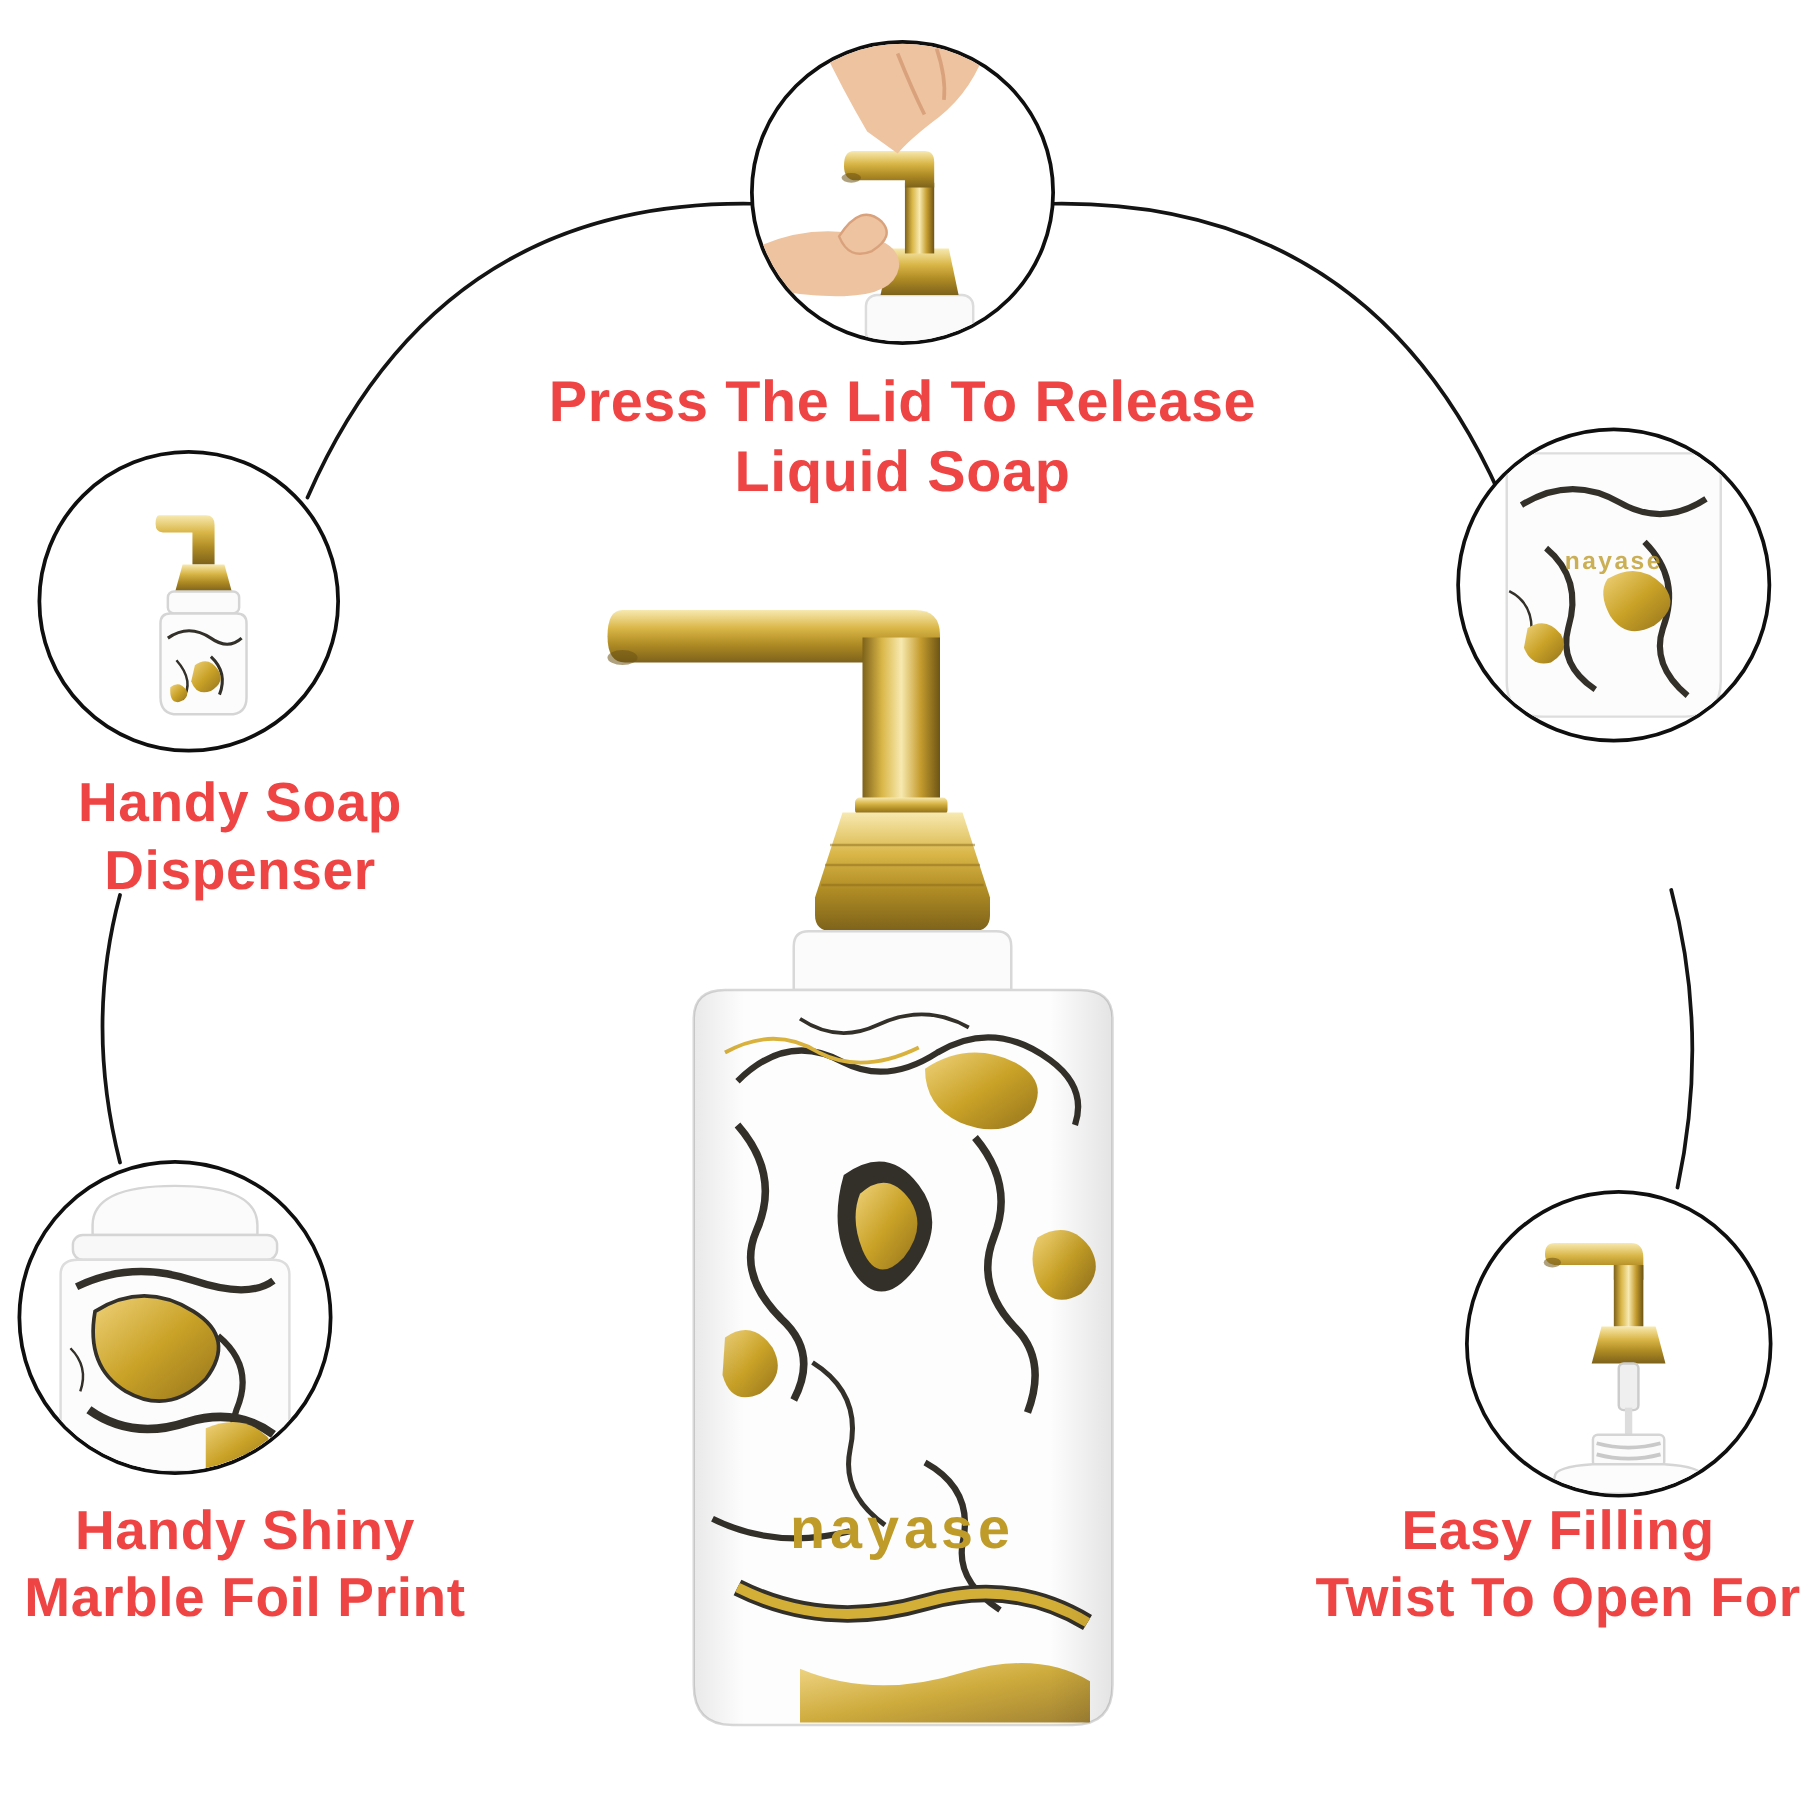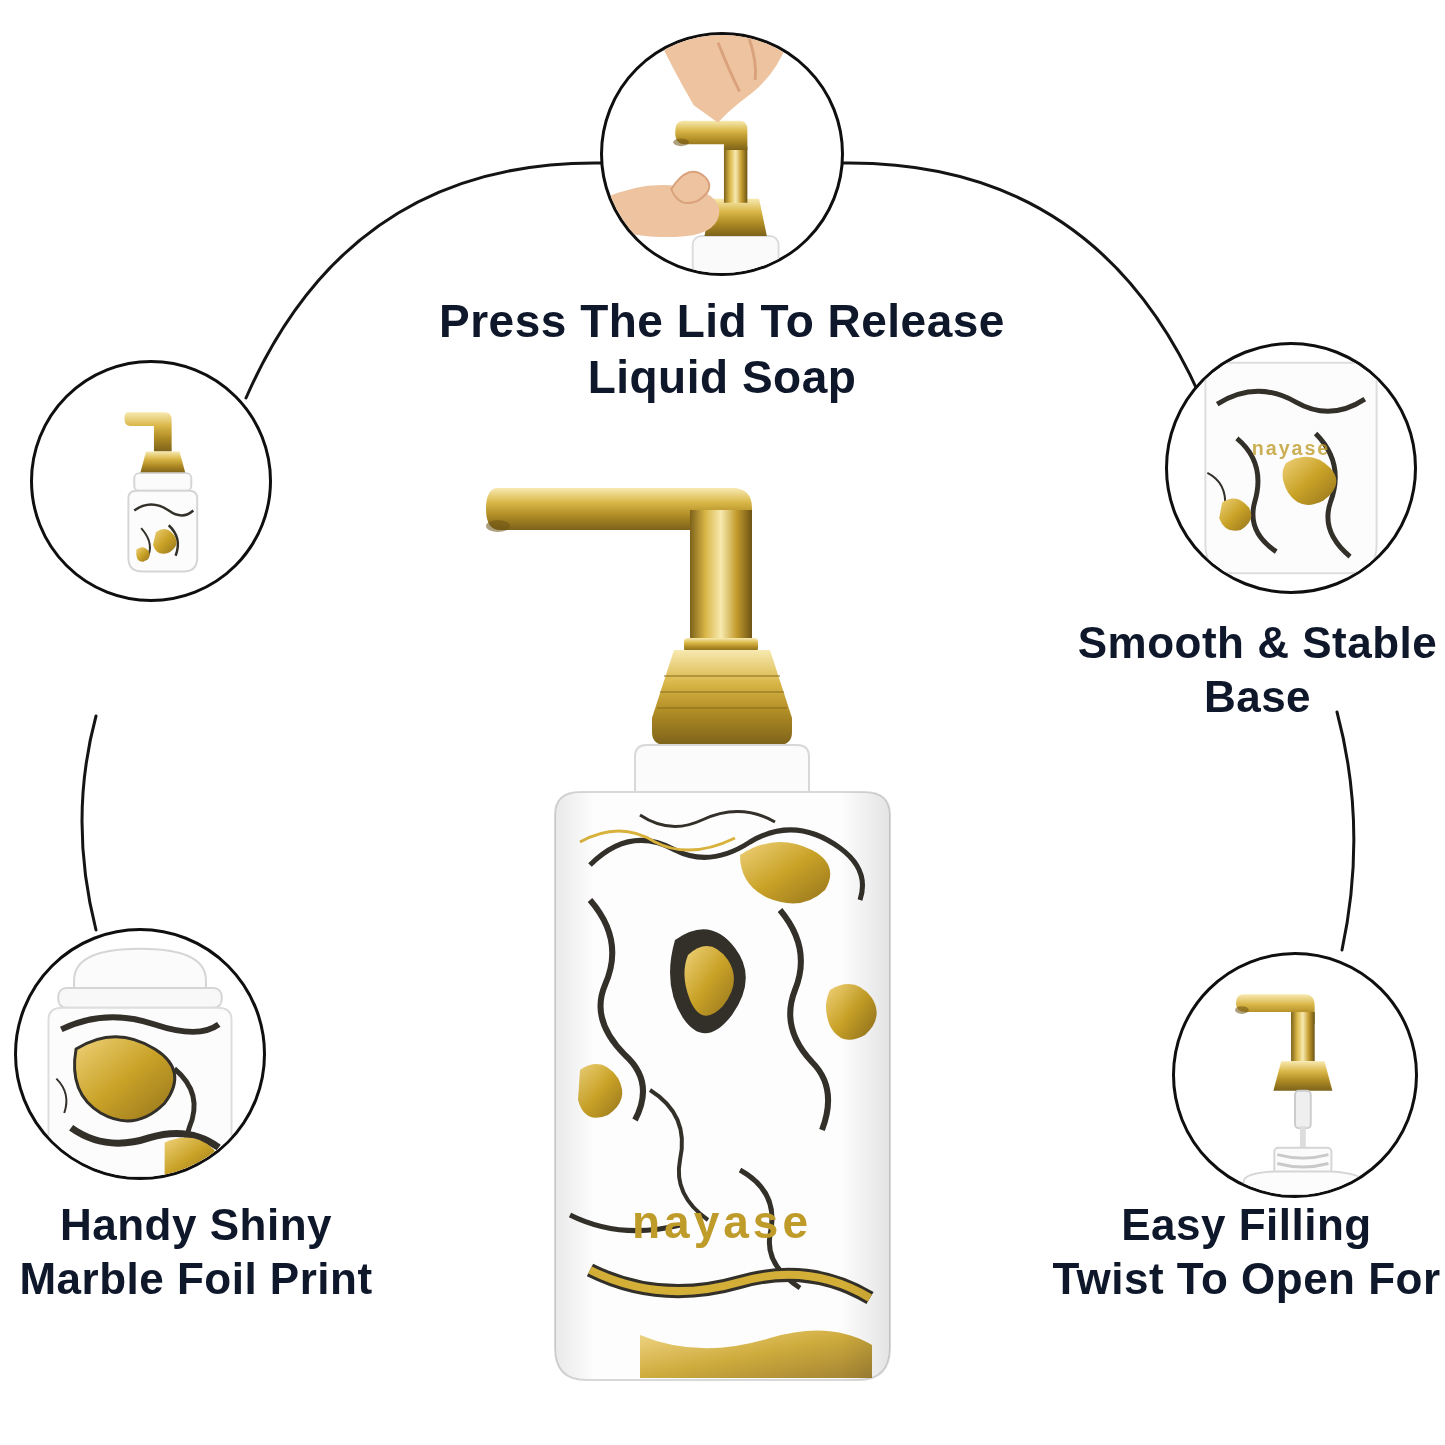--- a/index.html
+++ b/index.html
@@ -11,21 +11,21 @@
     overflow:hidden;
   }
   .stage{position:absolute;inset:0}
   .connectors{position:absolute;left:0;top:0;width:1445px;height:1445px;pointer-events:none}
   .circle{
     position:absolute;border-radius:50%;
     border:3px solid #0f0f0f;background:#fff;overflow:hidden;
   }
   .circle svg{display:block;width:100%;height:100%}
   .label{
-    position:absolute;text-align:center;font-weight:700;color:#0f172a;
+    position:absolute;text-align:center;font-weight:700;color:#ef4444;
     font-size:44px;line-height:1.22;letter-spacing:.5px;
   }
   .label .ln{display:block}
   .c-press {left:600px;top:32px;width:244px;height:244px}
   .c-handy {left:30px;top:360px;width:242px;height:242px}
   .c-base  {left:1165px;top:342px;width:252px;height:252px}
   .c-marble{left:14px;top:928px;width:252px;height:252px}
   .c-twist {left:1172px;top:952px;width:246px;height:246px}
   .l-press {left:360px;top:293px;width:724px;font-size:46px}
   .l-handy {left:0px;top:616px;width:384px}
@@ -217,23 +217,23 @@
 
         <text x="282" y="768" text-anchor="middle" font-size="46" font-weight="bold" letter-spacing="4" fill="#bf9b2a">nayase</text>
       </g>
     </svg>
   </div>
 
   <div class="label l-press">
     <span class="ln">Press The Lid To Release</span>
     <span class="ln">Liquid Soap</span>
   </div>
-  <div class="label l-base">
-    <span class="ln">Smooth &amp; Stable</span>
-    <span class="ln">Base</span>
+  <div class="label l-handy">
+    <span class="ln">Handy Soap</span>
+    <span class="ln">Dispenser</span>
   </div>
   <div class="label l-marble">
     <span class="ln">Handy Shiny</span>
     <span class="ln">Marble Foil Print</span>
   </div>
   <div class="label l-twist">
     <span class="ln">Easy Filling</span>
     <span class="ln">Twist To Open For</span>
   </div>
 

